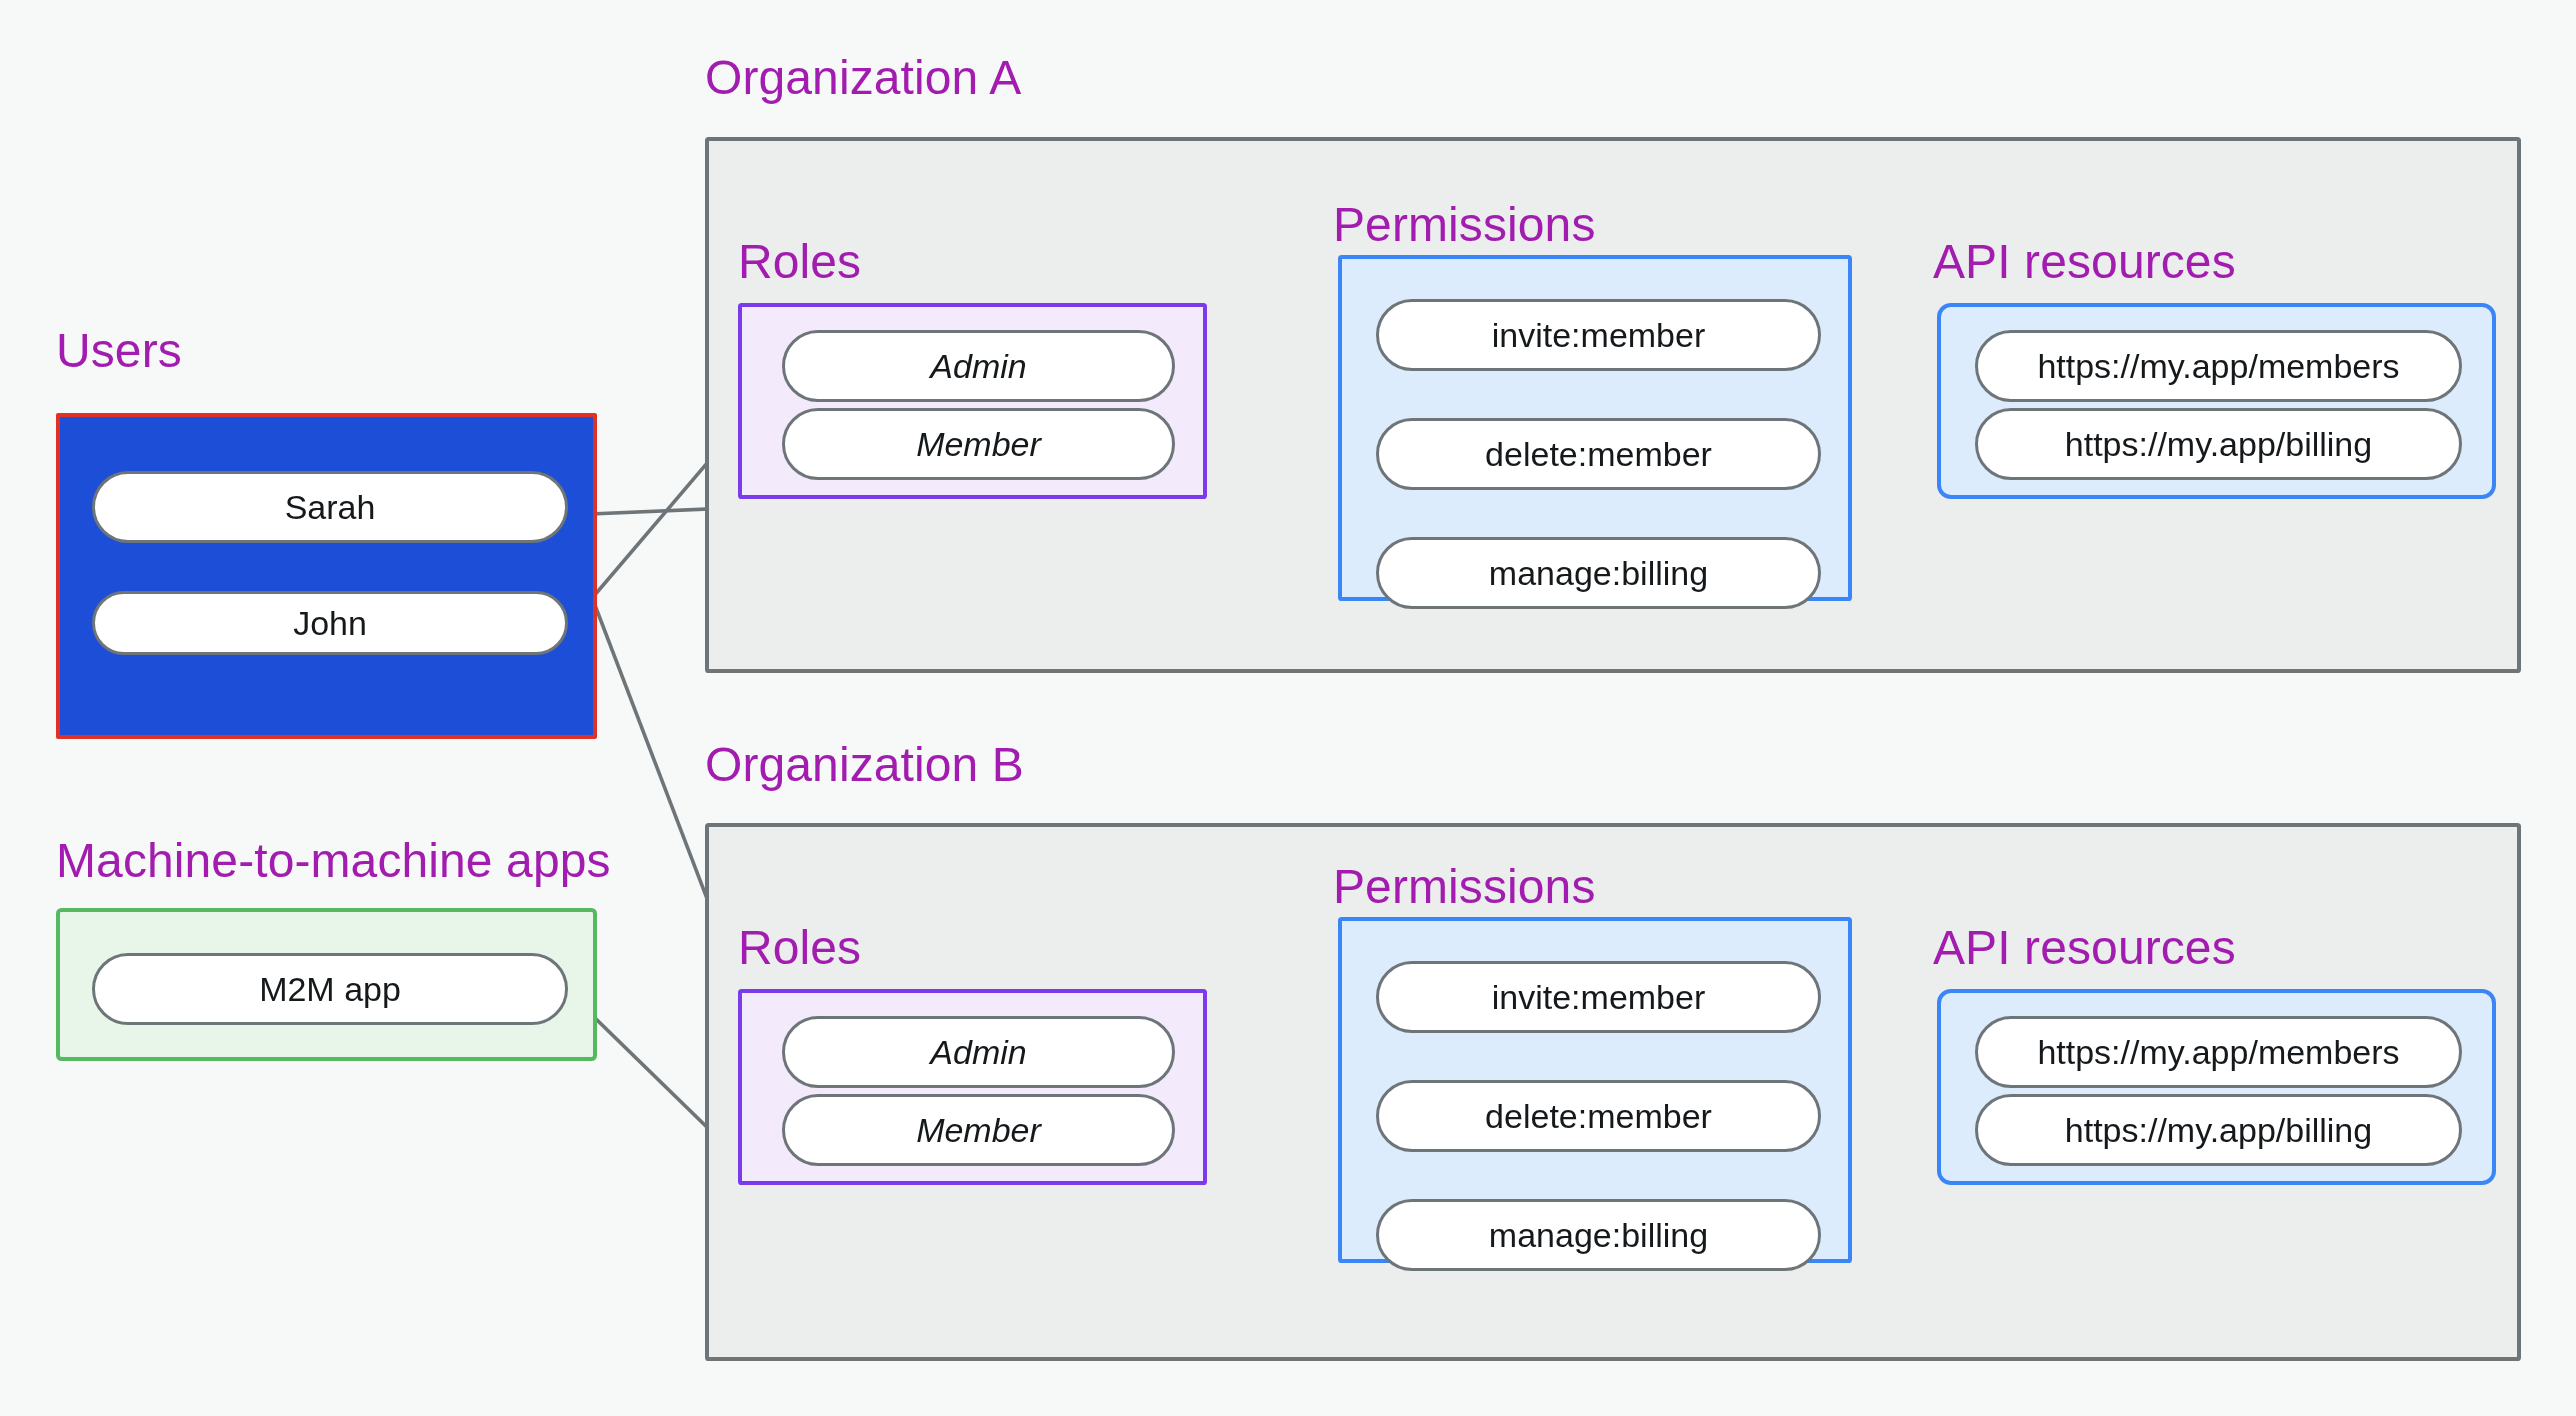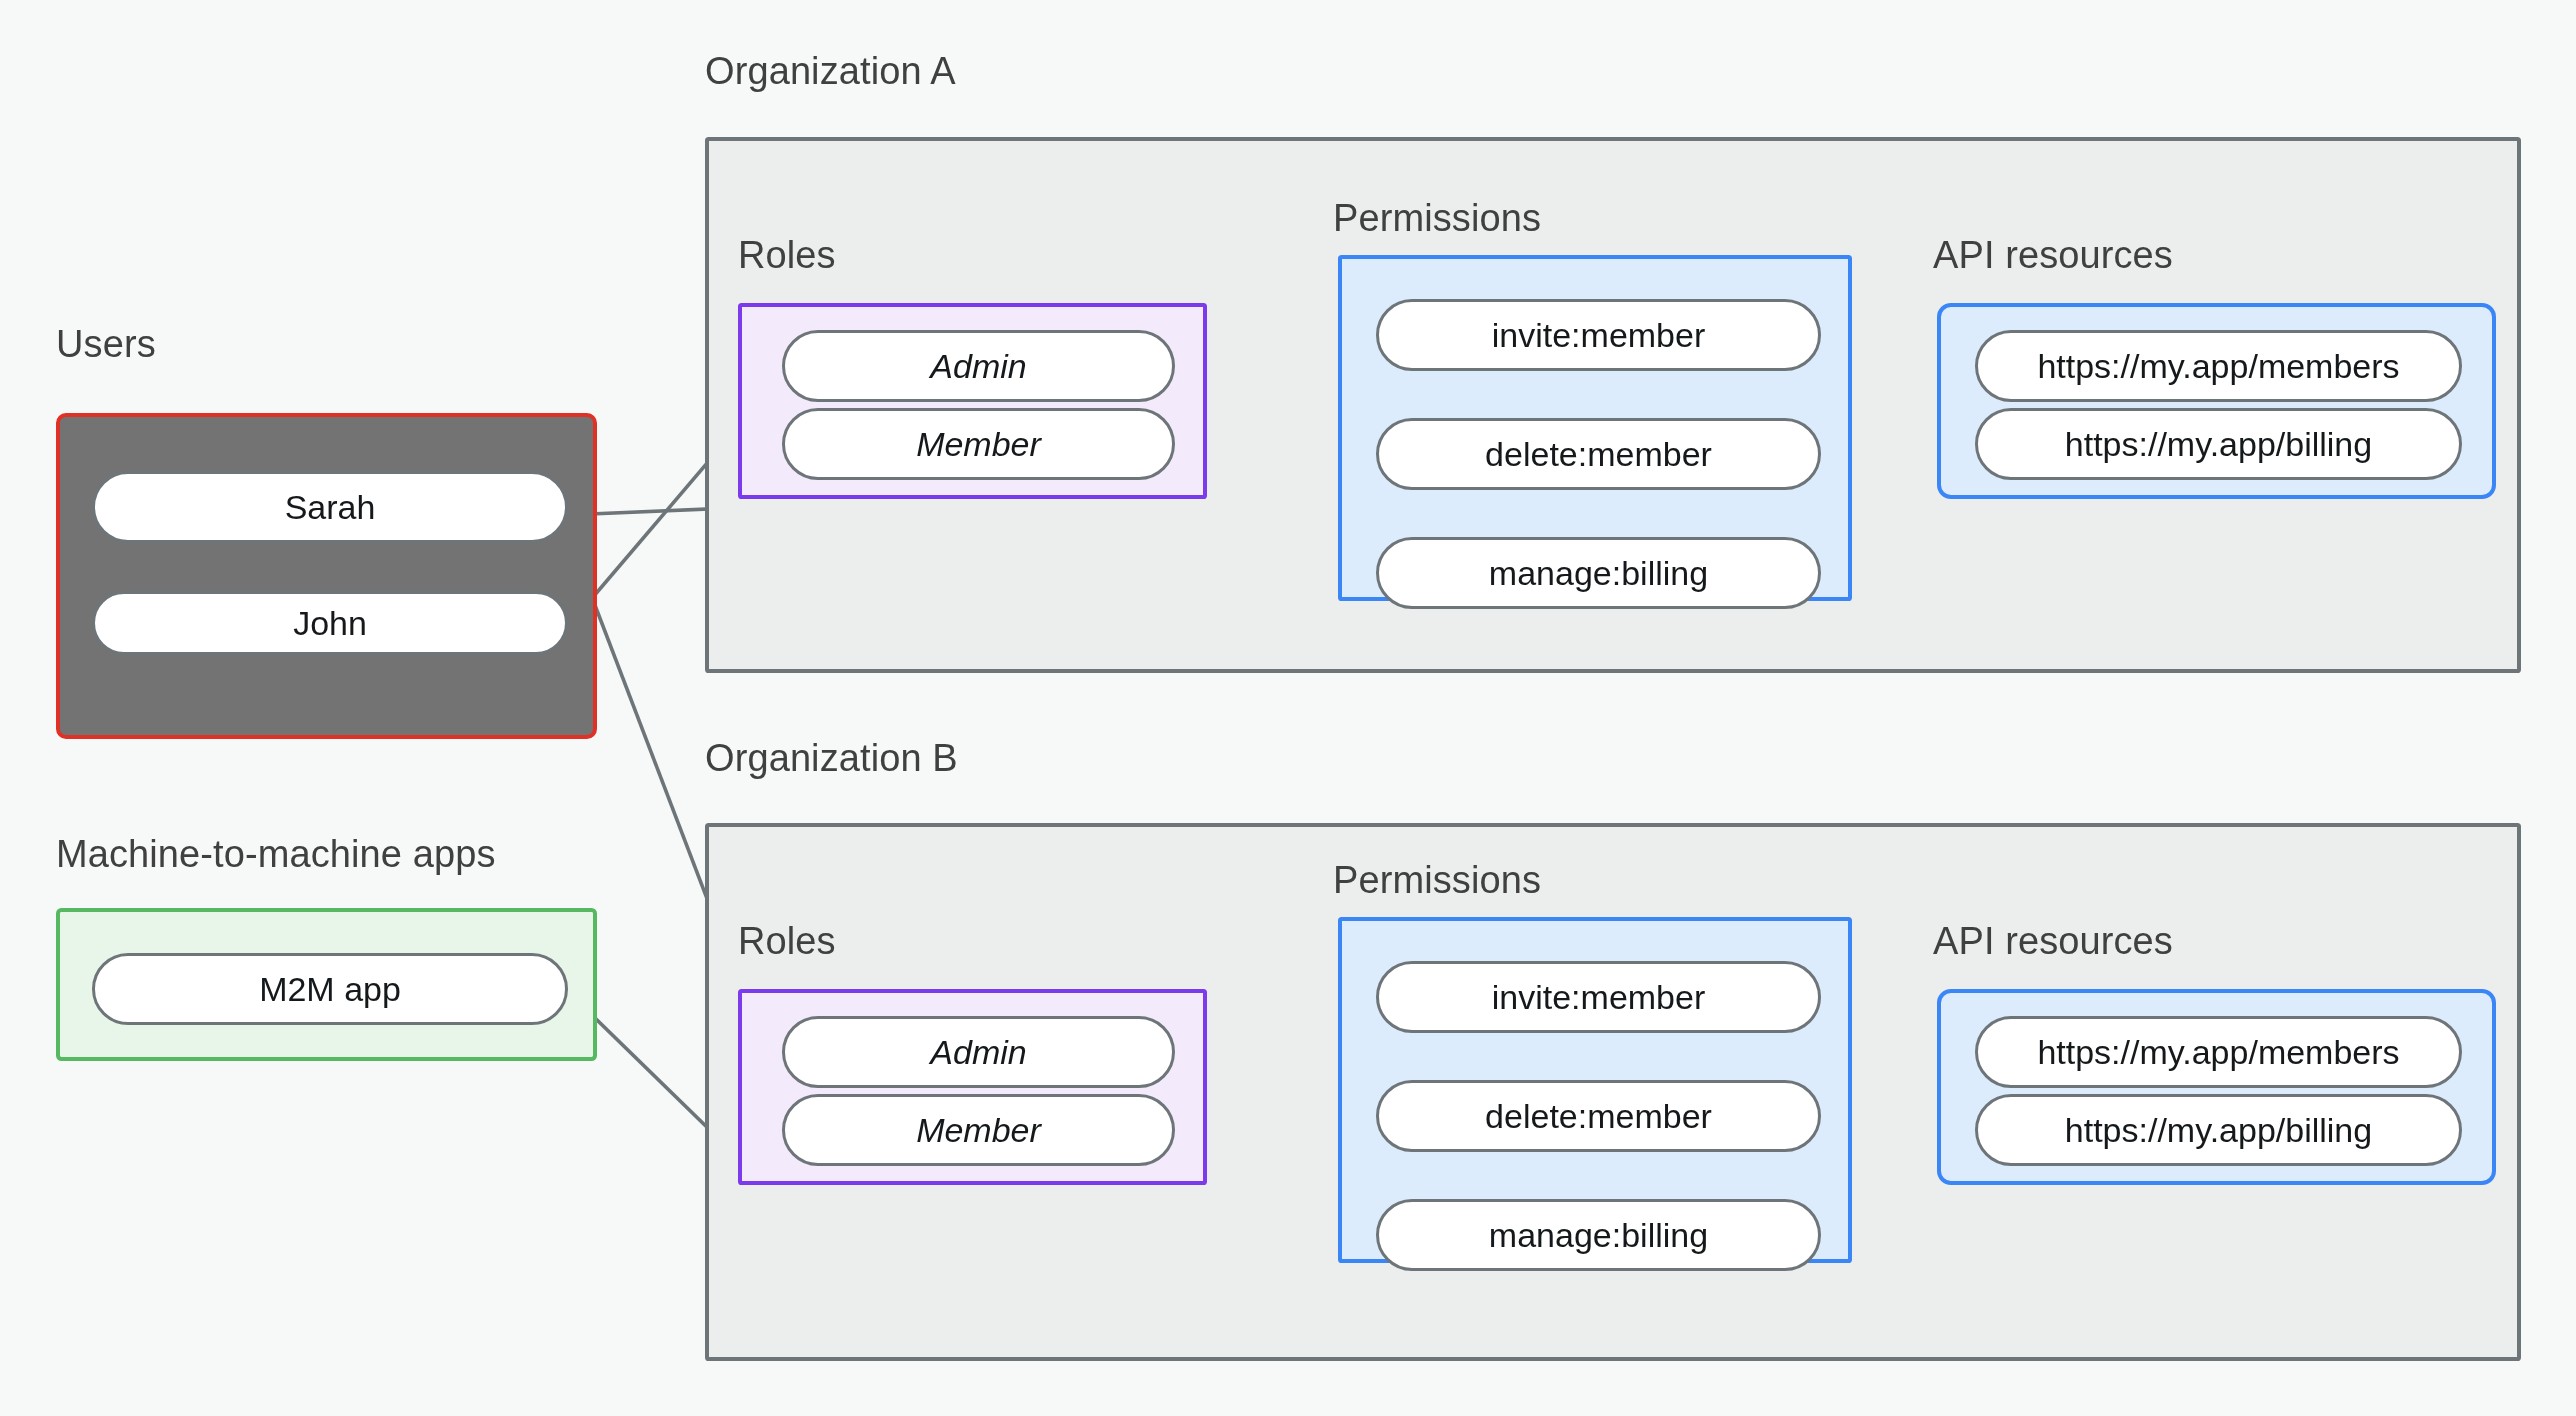--- a/index.html
+++ b/index.html
@@ -10,37 +10,37 @@
     overflow:hidden;
     position:relative;
   }
   #stage{position:absolute;inset:0;}
   svg#wires{position:absolute;left:0;top:0;width:2576px;height:1416px;pointer-events:none;}
   .wire{stroke:#6e7579;stroke-width:4;fill:none;}
   .dot{fill:#6e7579;}
 
   .caption{
     position:absolute;
-    font-size:38px;
-    color:#404040;
+    font-size:48px;
+    color:#a21caf;
     white-space:nowrap;
     letter-spacing:0.1px;
   }
 
   .group{position:absolute;box-sizing:border-box;}
 
   .org{
     background:#eceeee;
     border:4.5px solid #6e7579;
     border-radius:3.6px;
   }
   .users-grp{
-    background:#737373;
+    background:#1d4ed8;
     border:4.5px solid #e03127;
-    border-radius:10px;
+    border-radius:2px;
   }
   .m2m-grp{
     background:#e8f6ea;
     border:4.5px solid #56b961;
     border-radius:5.4px;
   }
   .roles-grp{
     background:#f3eafc;
     border:4.5px solid #7c3aed;
     border-radius:3.6px;

